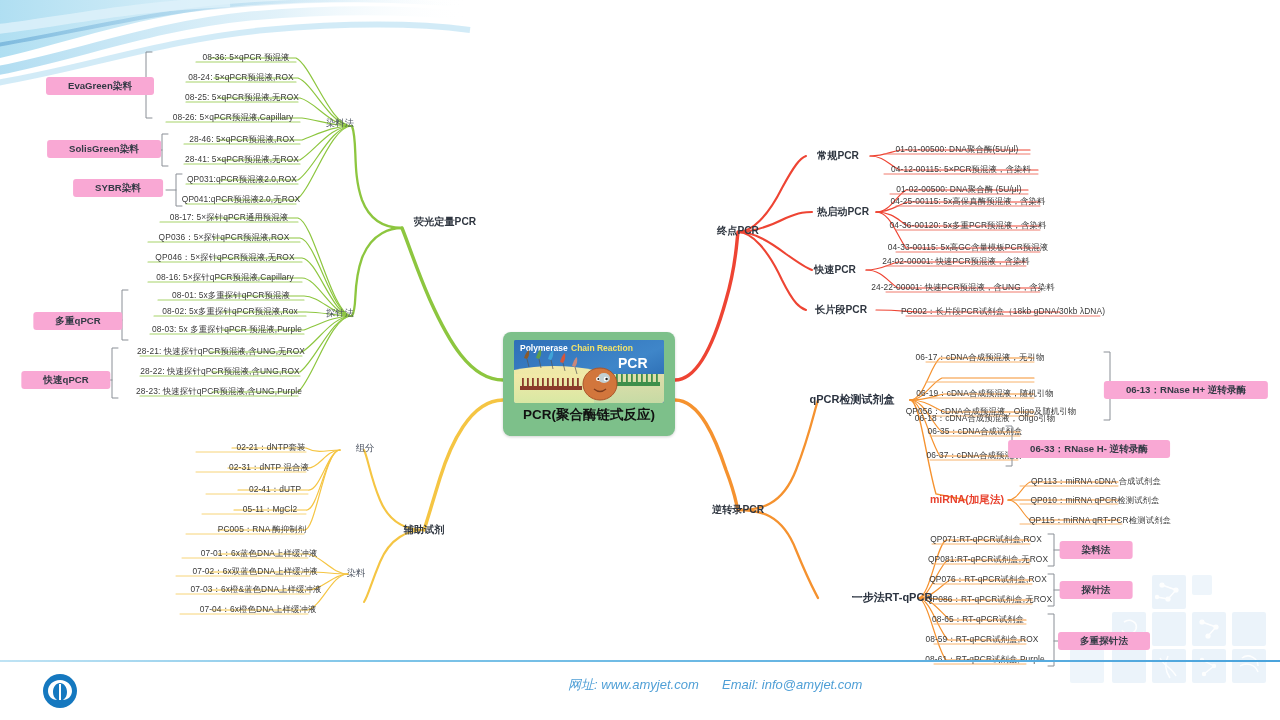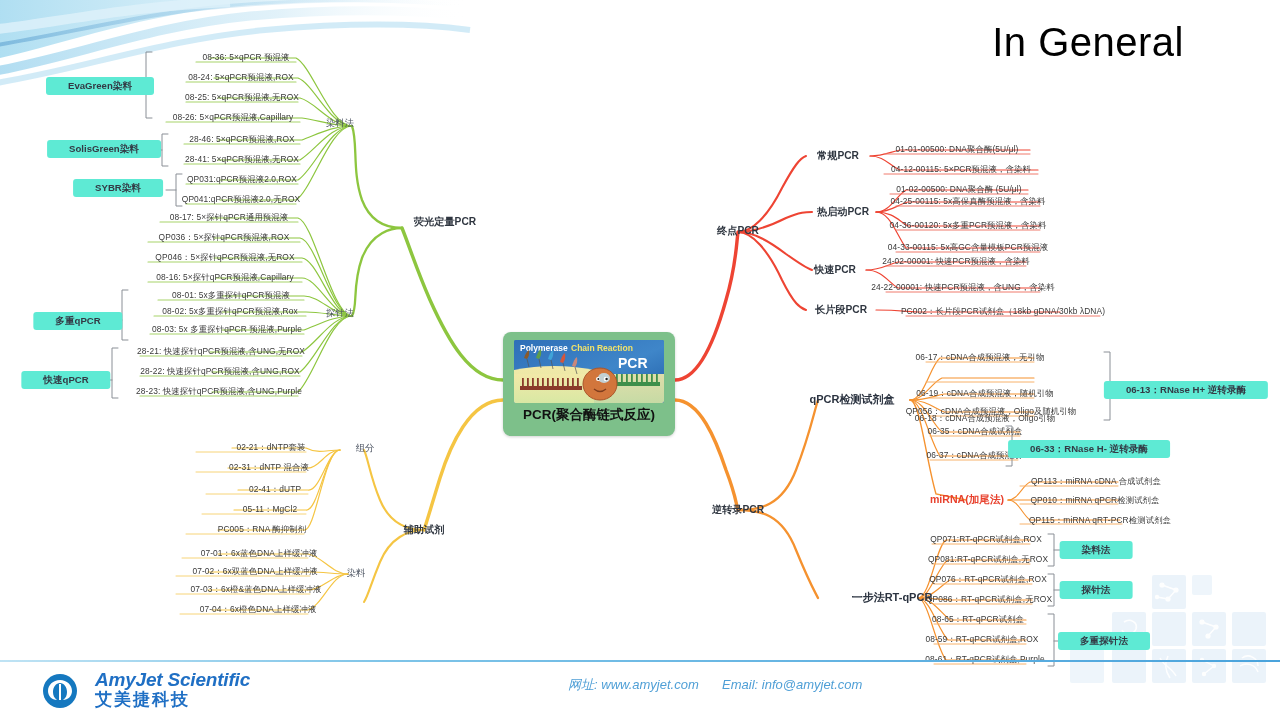--- a/index.html
+++ b/index.html
@@ -16,21 +16,21 @@
   #nodes{position:absolute;left:0;top:0;width:1280px;height:720px;z-index:5;}
 
   
   .node{position:absolute;white-space:nowrap;line-height:1.05;}
   .leaf{
     font-size:8.4px;color:#3a3a3a;letter-spacing:.1px;
     transform:translate(-50%,-50%);
   }
   .cap{
     font-size:9.6px;font-weight:bold;color:#333a45;
-    background:#5eead4;border-radius:3px;padding:4px 22px;
+    background:#f9a8d4;border-radius:3px;padding:4px 22px;
     transform:translate(-50%,-50%);
   }
   .branch-lbl{
     font-size:9.3px;color:#4a5260;transform:translate(-50%,-50%);
   }
   .branch-lbl.bold{font-weight:bold;color:#2f3640;font-size:10.2px;}
   .branch-lbl.big{font-weight:bold;color:#2b3340;font-size:11px;}
   .branch-lbl.red{color:#e8422e;font-weight:bold;font-size:10.6px;}
 
   
@@ -324,21 +324,20 @@
       <path d="M348,574 C332,574 322,606 308,610 L212,610" stroke="#f5c543" stroke-width="1.2"></path>
       <g stroke="#f7d478" stroke-width="1">
         <path d="M182,558 L308,558"></path>
           <path d="M176,576 L310,576"></path>
         <path d="M176,594 L310,594"></path>
           <path d="M180,614 L308,614"></path>
       </g>
     </g>
   </svg>
 
-  <div id="title">In General</div>
 
   <div id="center">
     <div id="center-img">
       <svg width="150" height="63" viewBox="0 0 150 63">
         <defs>
           <linearGradient id="imgbg" x1="0" y1="0" x2="1" y2="1">
             <stop offset="0%" stop-color="#2f6fb8"></stop>
             <stop offset="55%" stop-color="#3f86c9"></stop>
             <stop offset="100%" stop-color="#1f5da6"></stop>
           </linearGradient>
@@ -507,24 +506,20 @@
 
   <div id="logo">
     <svg width="52" height="42" viewBox="0 0 52 42">
       <path d="M4,20 a22,17 0 0 1 44,0 a22,17 0 0 1 -44,0" fill="#2ba24a"></path>
       <path d="M2,20 a24,22 0 0 0 48,0 a24,22 0 0 0 -48,0" fill="#ffffff"></path>
       <circle cx="26" cy="23" r="17" fill="#1578bf"></circle>
       <path d="M26,12 c-7,0 -12,5 -12,11 c0,5 4,9 9,9 c-3,-2 -4,-5 -4,-8 c0,-5 3,-9 7,-9 z" fill="#ffffff"></path>
       <path d="M26,12 c7,0 12,5 12,11 c0,5 -4,9 -9,9 c3,-2 4,-5 4,-8 c0,-5 -3,-9 -7,-9 z" fill="#ffffff"></path>
       <path d="M25,16 h2 v16 h-2 z" fill="#ffffff"></path>
     </svg>
-    <div id="logo-text">
-      <div id="logo-en">AmyJet Scientific</div>
-      <div id="logo-cn">艾美捷科技</div>
-    </div>
   </div>
 
   <div id="contact">
     <span>网址:</span>
     <span>www.amyjet.com</span>
     <span class="sp"></span>
     <span>Email:</span>
     <span>info@amyjet.com</span>
   </div>
 

